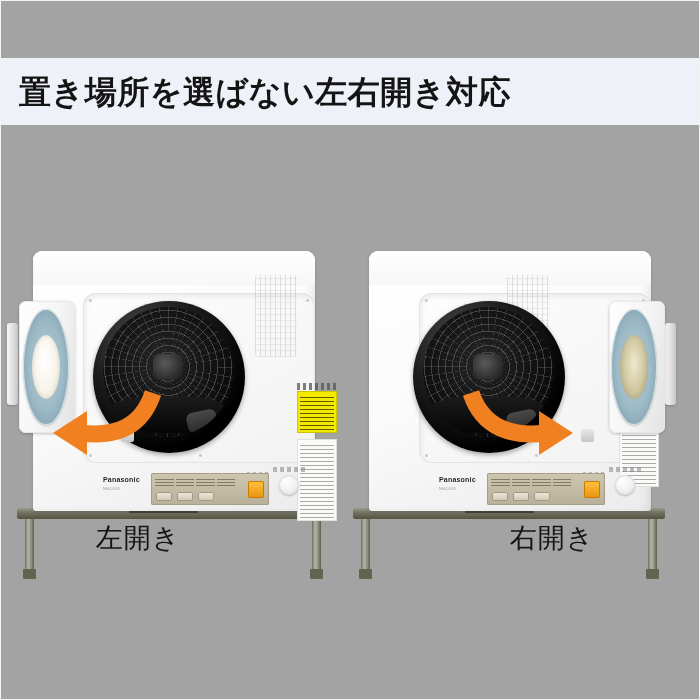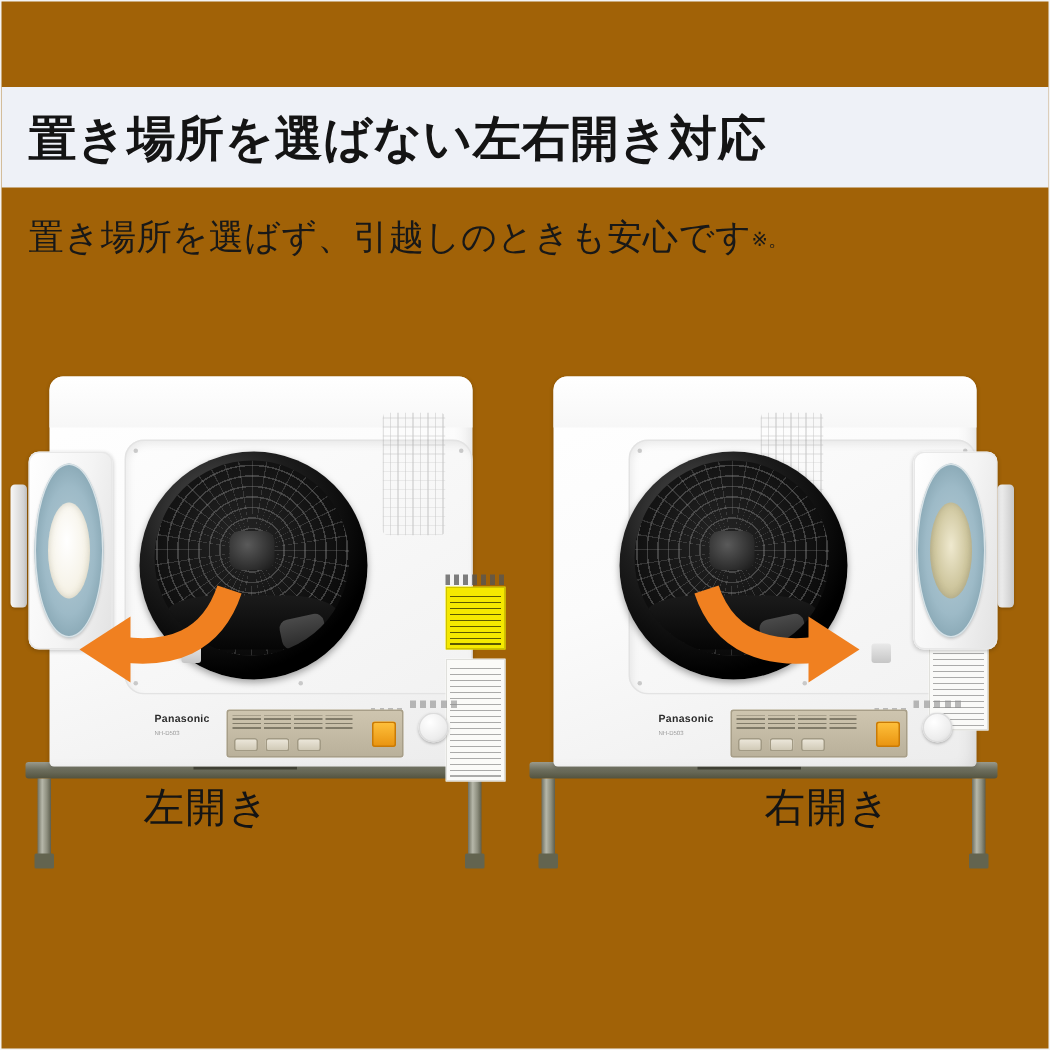--- a/index.html
+++ b/index.html
@@ -10,21 +10,21 @@
   }
   body {
     font-family: "Liberation Sans", "DejaVu Sans", sans-serif;
     color: #1a1a1a;
   }
 
   .page {
     position: relative;
     width: 700px;
     height: 700px;
-    background: #a16207;
+    background: #a3a3a3;
     overflow: hidden;
     box-sizing: border-box;
     border: 1px solid #f3f3f3;
   }
 
   
   .header-band {
     position: absolute;
     left: 0;
     top: 57px;
@@ -482,21 +482,20 @@
 </style>
 </head>
 <body>
 
 <div class="page">
 
   <div class="header-band"></div>
   <div class="header-title">置き場所を選ばない左右開き対応</div>
 
   <div class="lead">
-    <span class="line"><span>置き場所を選ばず、引越しのときも安心です</span><span class="mark">※。</span></span>
   </div>
 
   <div class="stage">
 
     <div class="unit left">
 
       <div class="stand-top"></div>
       <div class="leg l"></div>
       <div class="leg r"></div>
       <div class="leg-foot l"></div>

